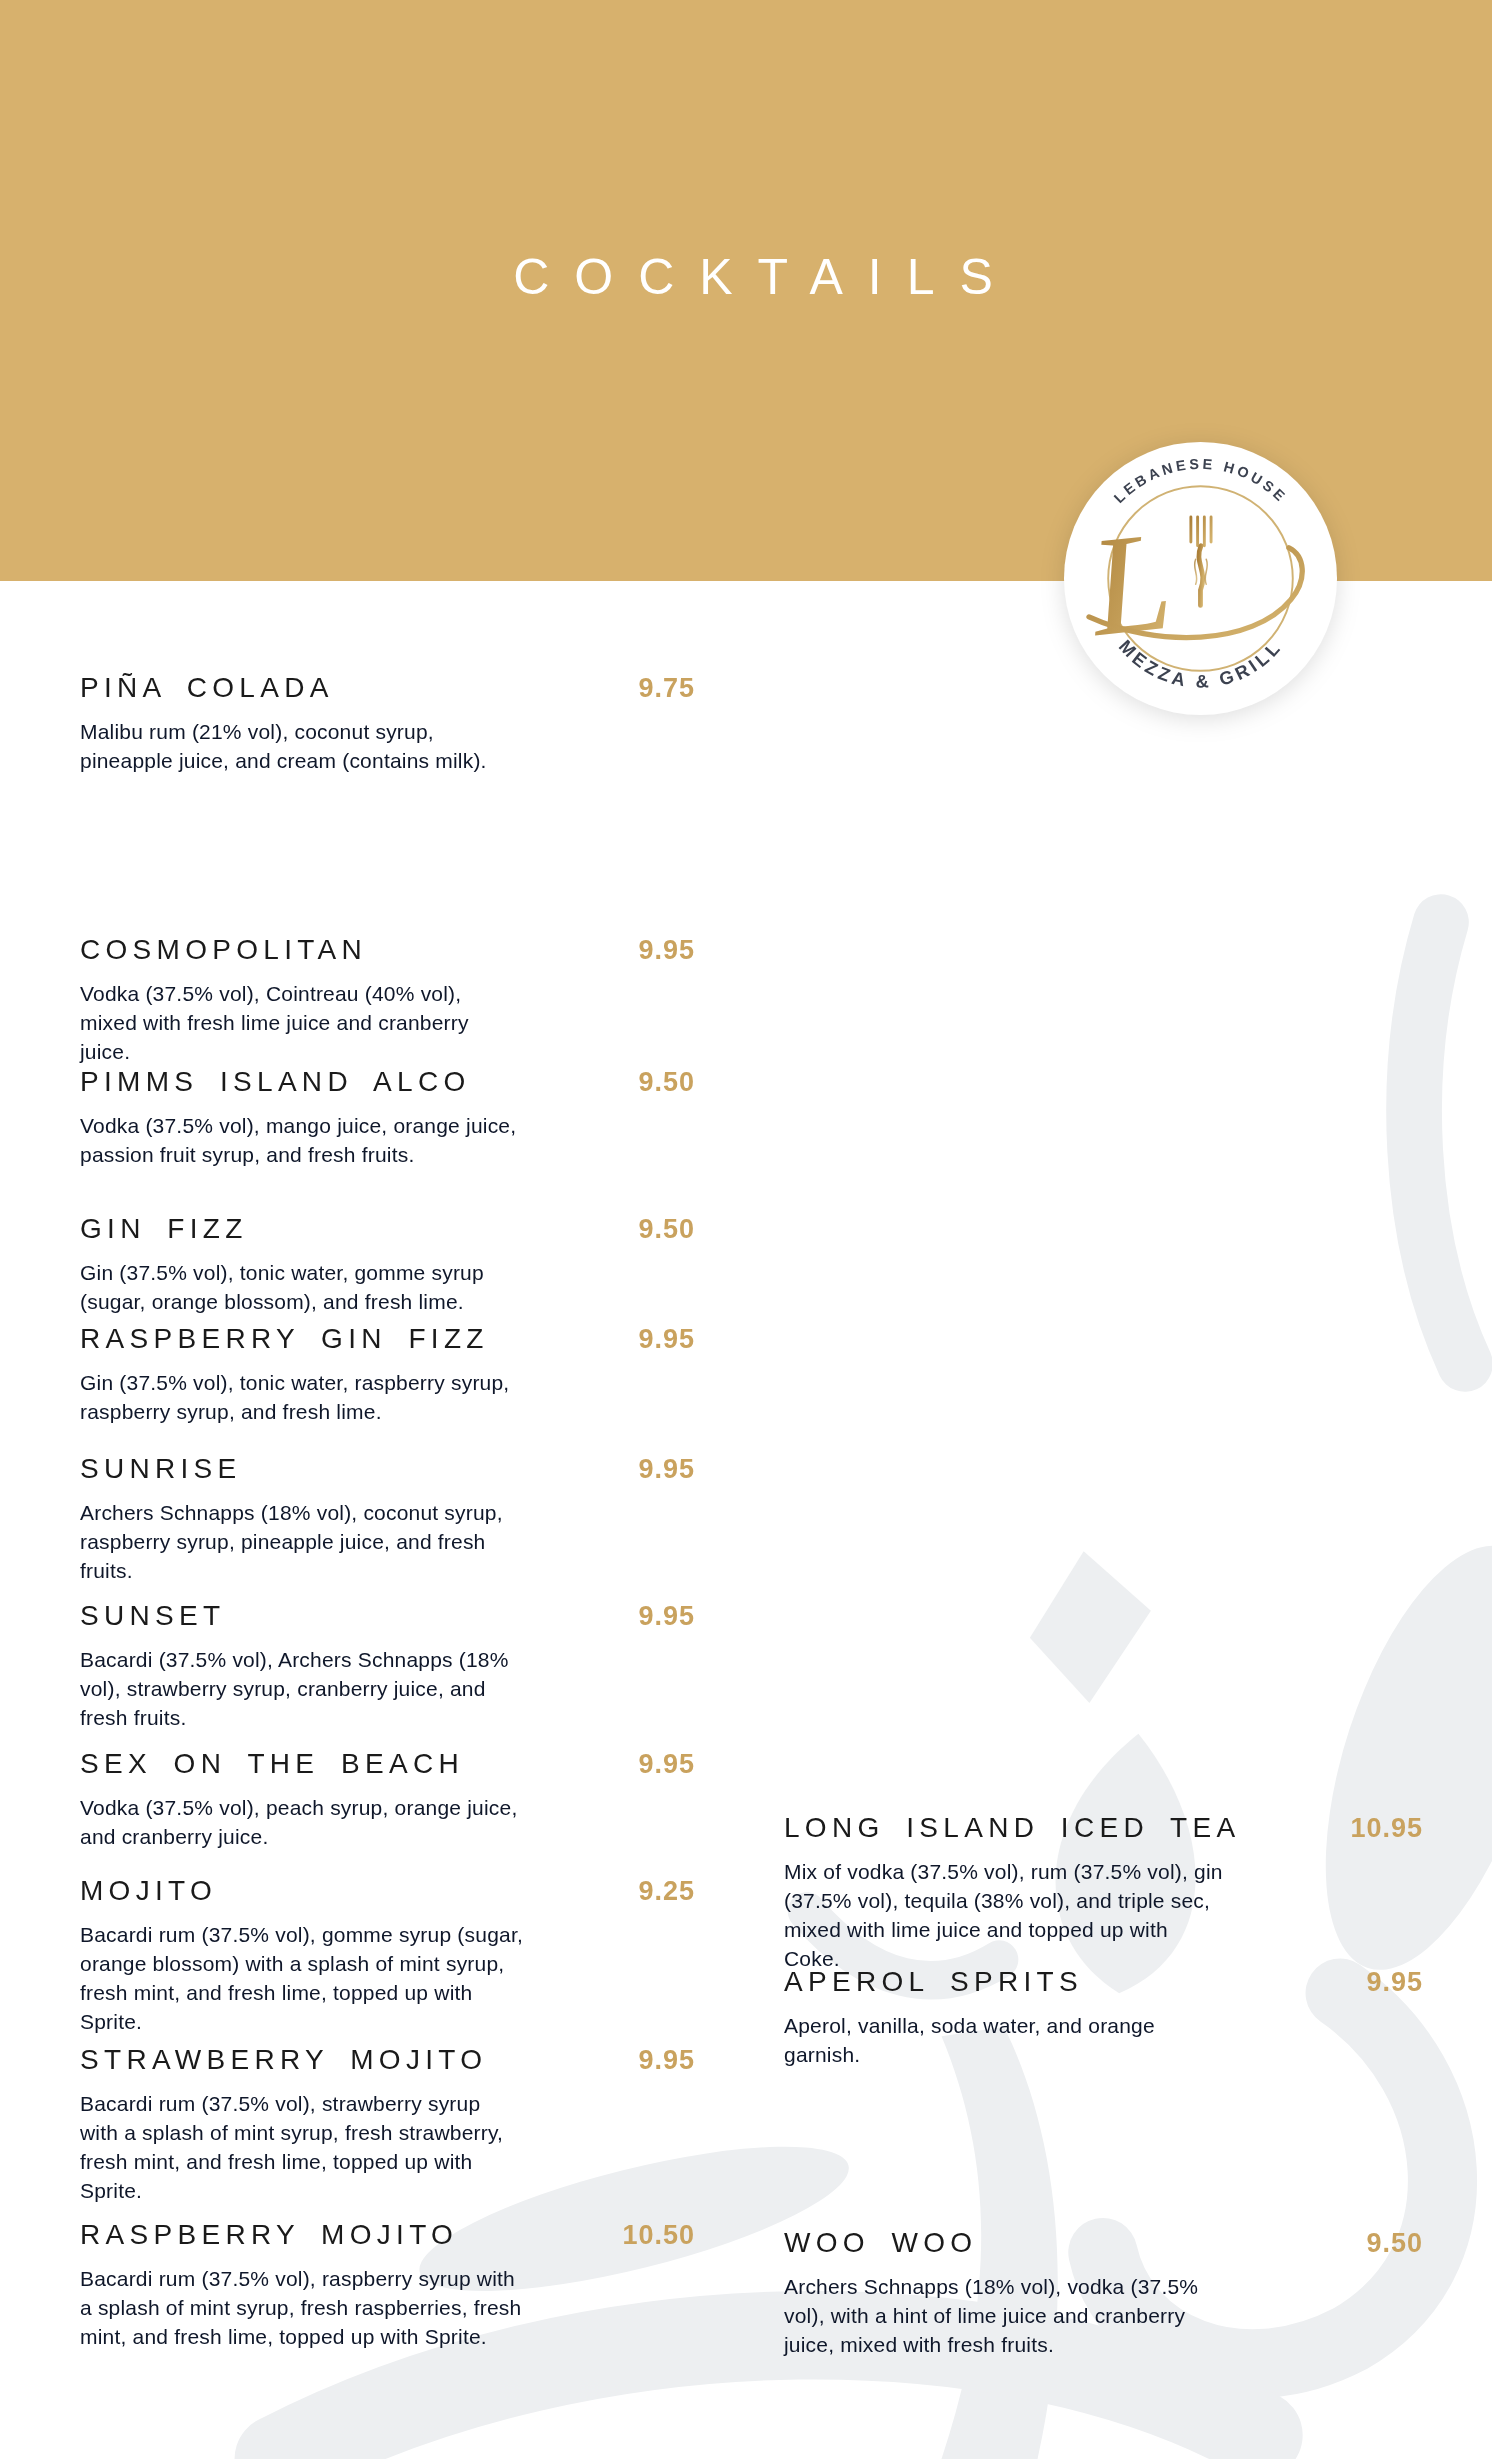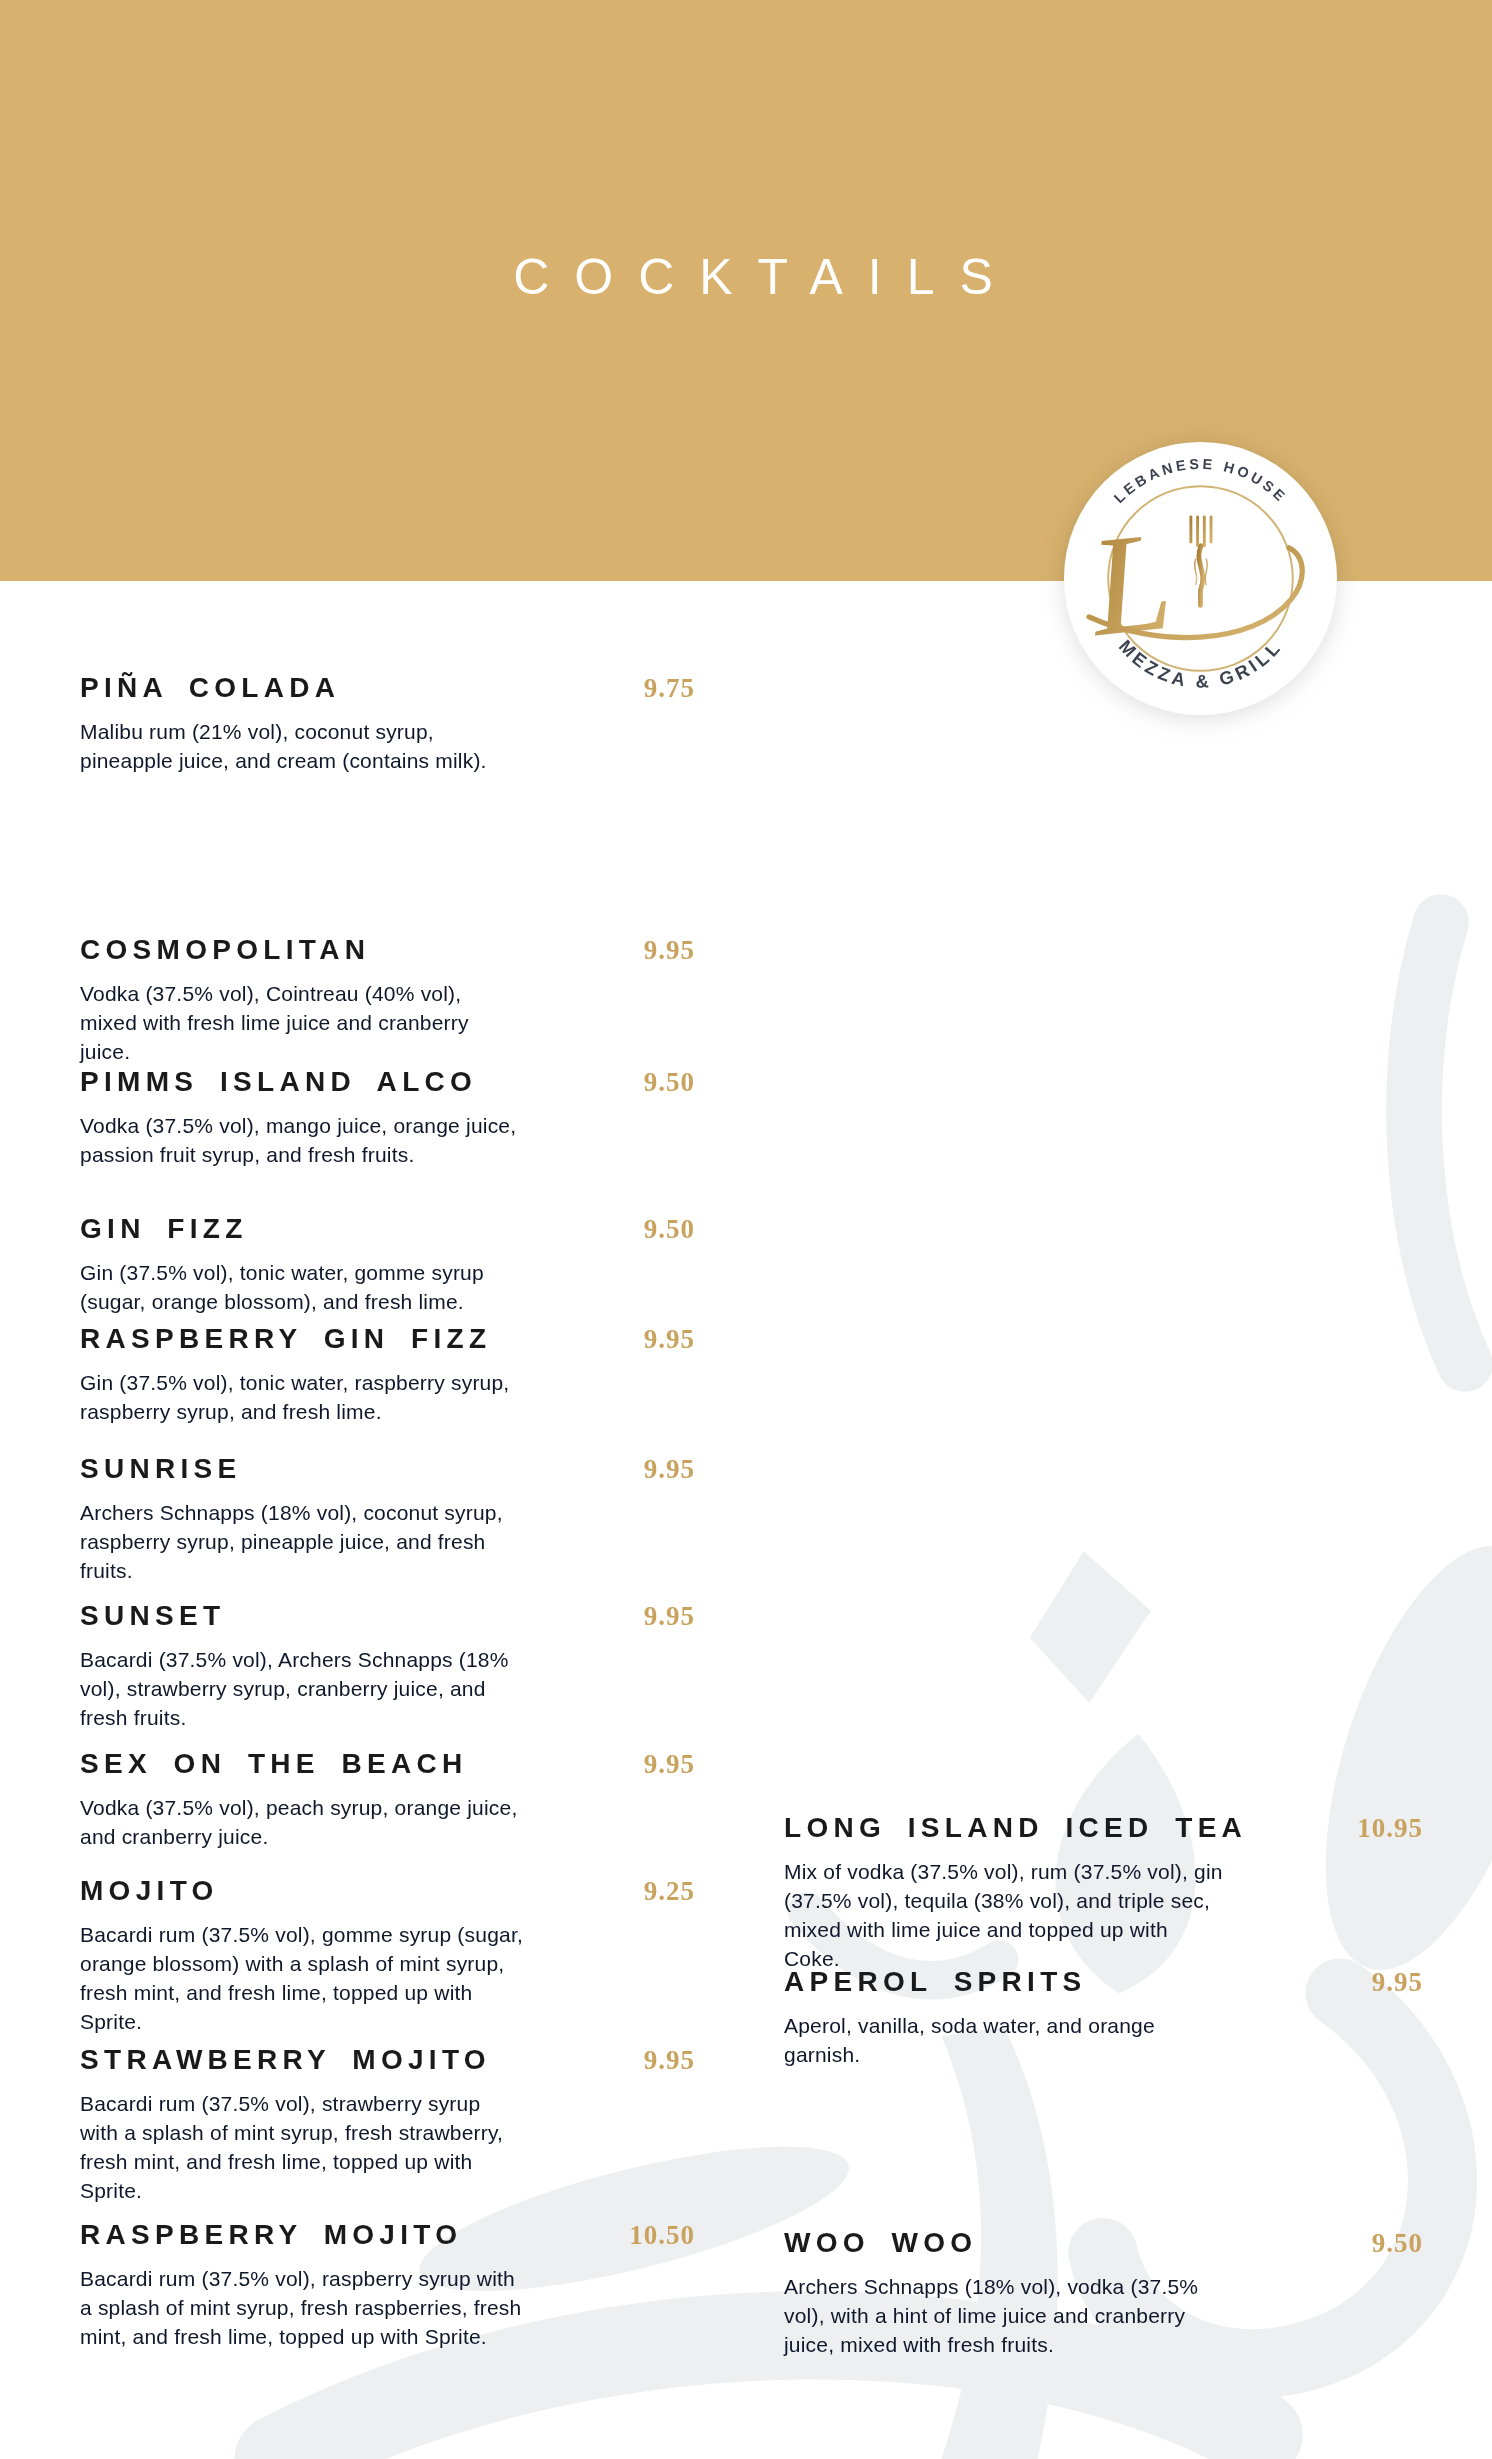--- a/index.html
+++ b/index.html
@@ -32,28 +32,27 @@
   
   .menu-layer{position:absolute;left:0;top:0;width:1493px;height:2459px;z-index:2;}
   .item{position:absolute;}
   .item.left{left:80px;width:615px;}
   .item.right{left:784px;width:639px;}
   .item-head{
     display:flex;justify-content:space-between;align-items:baseline;
   }
   .item-name{
     margin:0;
-    font-size:28px;font-weight:700;color:#1a1a1a;
+    font-size:28px;font-weight:400;color:#1a1a1a;
     letter-spacing:5.3px;word-spacing:8.6px;
     white-space:nowrap;
   }
   .item-price{
     font-size:27px;font-weight:700;color:#c9a25e;
     letter-spacing:1px;
-    font-family:Liberation Serif, serif;
   }
   .item-desc{
     margin:12.5px 0 0 0;
     width:444px;
     font-size:21px;line-height:29px;color:#0f172a;
     letter-spacing:0.2px;
   }
 </style>
 </head>
 <body>

